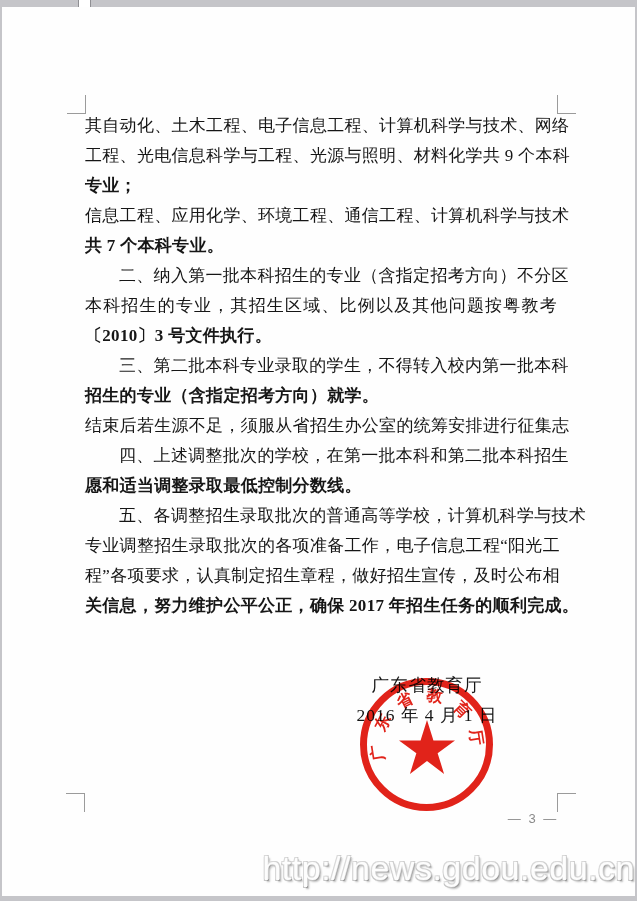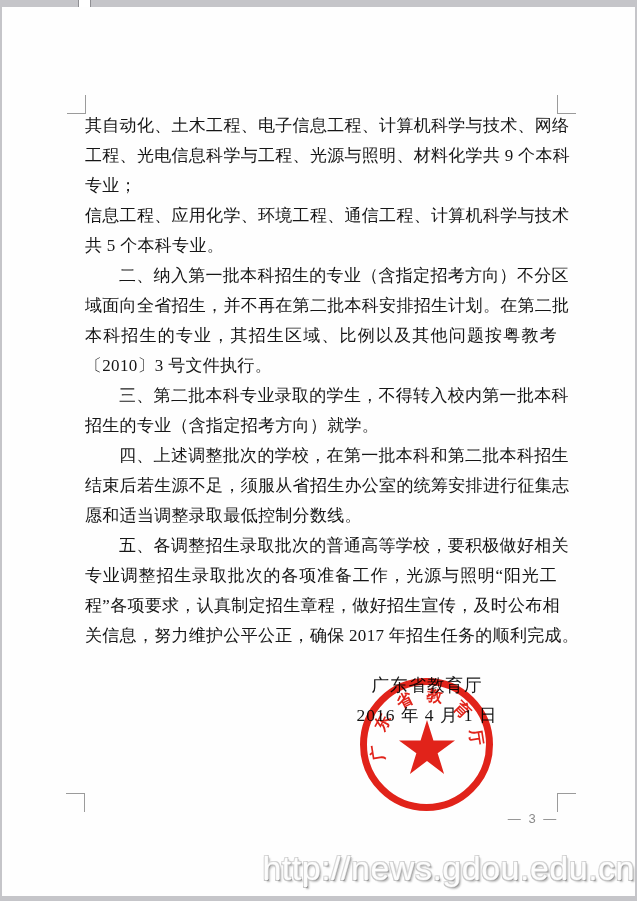--- a/index.html
+++ b/index.html
@@ -24,21 +24,21 @@
   .cm-tr { left:557px; top:95px; border-left:1px solid #9b9b9b;  border-bottom:1px solid #9b9b9b; }
   .cm-bl { left:66px; top:793px; border-right:1px solid #9b9b9b; border-top:1px solid #9b9b9b; }
   .cm-br { left:557px; top:793px; border-left:1px solid #9b9b9b;  border-top:1px solid #9b9b9b; }
   
   .doc-body { position:absolute; left:85px; top:111px; width:472px; }
   .line {
     height:30px; line-height:30px; font-size:17px;
     text-align:justify; text-align-last:justify; text-justify:inter-ideograph;
     white-space:nowrap; letter-spacing:0.3px;
   }
-  .line.last { text-align-last:left; }
+  .line.last { text-align-last:left;font-weight:bold; }
   .line.indent { text-indent:2em; }
   .sig-block { position:absolute; left:336px; top:670px; width:182px; text-align:center; }
   .sig-block div { height:30px; line-height:30px; font-size:17.5px; letter-spacing:1px; }
   
   .seal { position:absolute; left:360px; top:678px; width:133px; height:133px;
     mix-blend-mode:multiply; pointer-events:none; }
   .seal-circle { position:absolute; left:0; top:0; width:133px; height:133px;
     border:7px solid #e2231a; border-radius:50%; }
   .seal-star { position:absolute; left:50%; top:52%; width:58px; height:56px;
     transform:translate(-50%,-50%); }
@@ -73,32 +73,31 @@
   <div class="cropmark cm-tl"></div>
   <div class="cropmark cm-tr"></div>
   <div class="cropmark cm-bl"></div>
   <div class="cropmark cm-br"></div>
 
   <div class="doc-body" id="doc-body">
       <div class="line">其自动化、土木工程、电子信息工程、计算机科学与技术、网络</div>
       <div class="line">工程、光电信息科学与工程、光源与照明、材料化学共 9 个本科</div>
       <div class="line last">专业；</div>
       <div class="line">信息工程、应用化学、环境工程、通信工程、计算机科学与技术</div>
-      <div class="line last">共 5 个本科专业。</div>
+      <div class="line last">共 7 个本科专业。</div>
       <div class="line indent">二、纳入第一批本科招生的专业（含指定招考方向）不分区</div>
-      <div class="line">域面向全省招生，并不再在第二批本科安排招生计划。在第二批</div>
       <div class="line">本科招生的专业，其招生区域、比例以及其他问题按粤教考</div>
       <div class="line last">〔2010〕3 号文件执行。</div>
       <div class="line indent">三、第二批本科专业录取的学生，不得转入校内第一批本科</div>
       <div class="line last">招生的专业（含指定招考方向）就学。</div>
+      <div class="line">结束后若生源不足，须服从省招生办公室的统筹安排进行征集志</div>
       <div class="line indent">四、上述调整批次的学校，在第一批本科和第二批本科招生</div>
-      <div class="line">结束后若生源不足，须服从省招生办公室的统筹安排进行征集志</div>
       <div class="line last">愿和适当调整录取最低控制分数线。</div>
-      <div class="line indent">五、各调整招生录取批次的普通高等学校，要积极做好相关</div>
-      <div class="line">专业调整招生录取批次的各项准备工作，光源与照明“阳光工</div>
+      <div class="line indent">五、各调整招生录取批次的普通高等学校，计算机科学与技术</div>
+      <div class="line">专业调整招生录取批次的各项准备工作，电子信息工程“阳光工</div>
       <div class="line">程”各项要求，认真制定招生章程，做好招生宣传，及时公布相</div>
       <div class="line last">关信息，努力维护公平公正，确保 2017 年招生任务的顺利完成。</div>
     </div>
 
   <div class="sig-block">
     <div>广东省教育厅</div>
     <div>2016 年 4 月 1 日</div>
   </div>
 
   <div class="seal">

